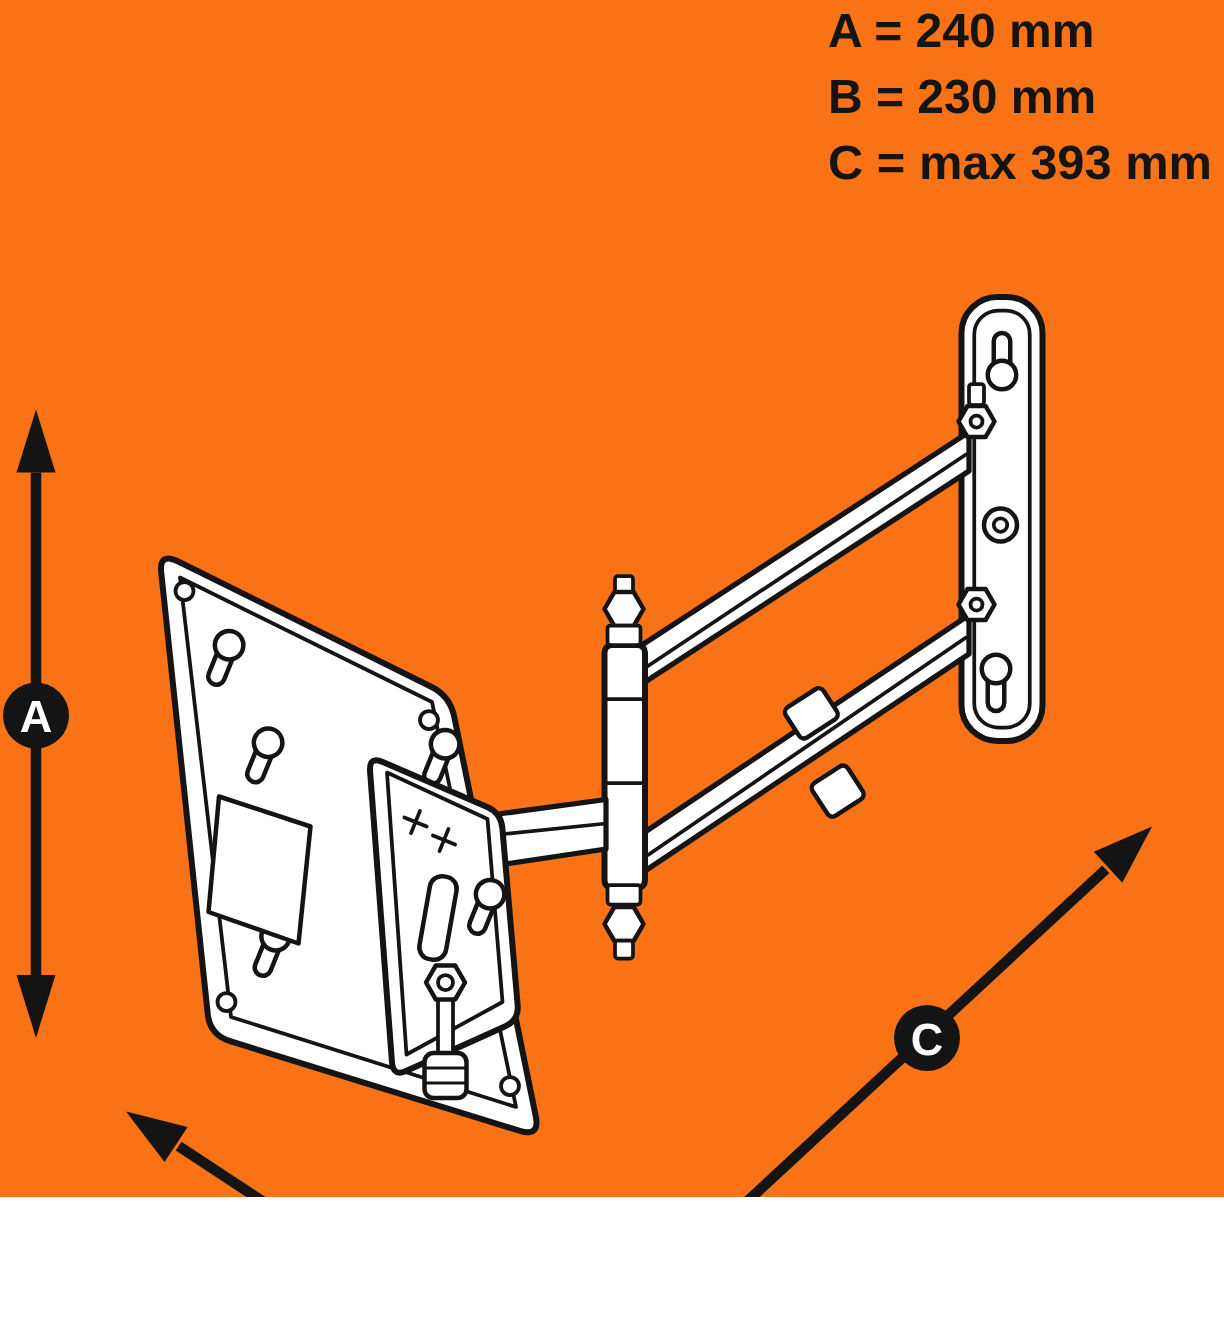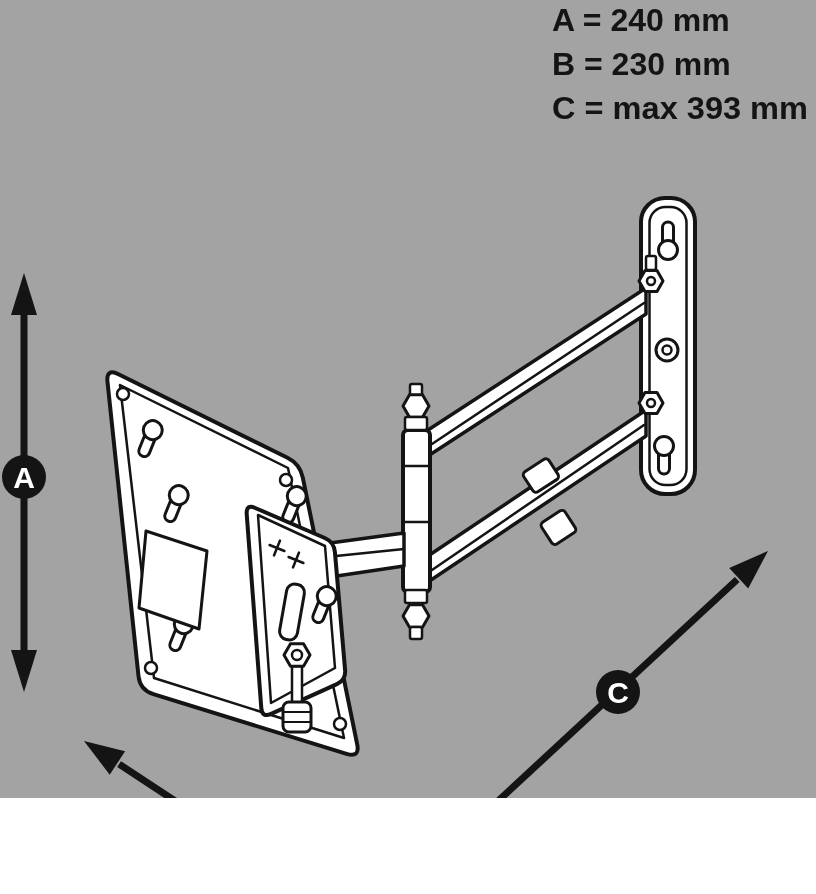--- a/index.html
+++ b/index.html
@@ -1,16 +1,16 @@
 <!DOCTYPE html>
 <html><head>
 <meta charset="utf-8">
 <style>
   html,body{margin:0;padding:0;background:#ffffff;}
-  .canvas{position:relative;width:816px;height:798px;background:#a3a3a3;margin:0 auto;overflow:hidden;}
+  .canvas{position:relative;width:816px;height:798px;background:#f97316;margin:0 auto;overflow:hidden;}
   svg{display:block;}
   .legend-text{font-family:"Liberation Sans",sans-serif;font-weight:600;font-size:32px;fill:#141414;}
   .marker-text{font-family:"Liberation Sans",sans-serif;font-weight:bold;font-size:30px;fill:#ffffff;text-anchor:middle;}
   .outline{stroke:#141414;fill:#ffffff;stroke-linejoin:round;stroke-linecap:round;}
   .detail{stroke:#141414;fill:none;stroke-linejoin:round;stroke-linecap:round;}
   .solid{fill:#141414;stroke:none;}
 </style>
 </head>
 <body>
 

